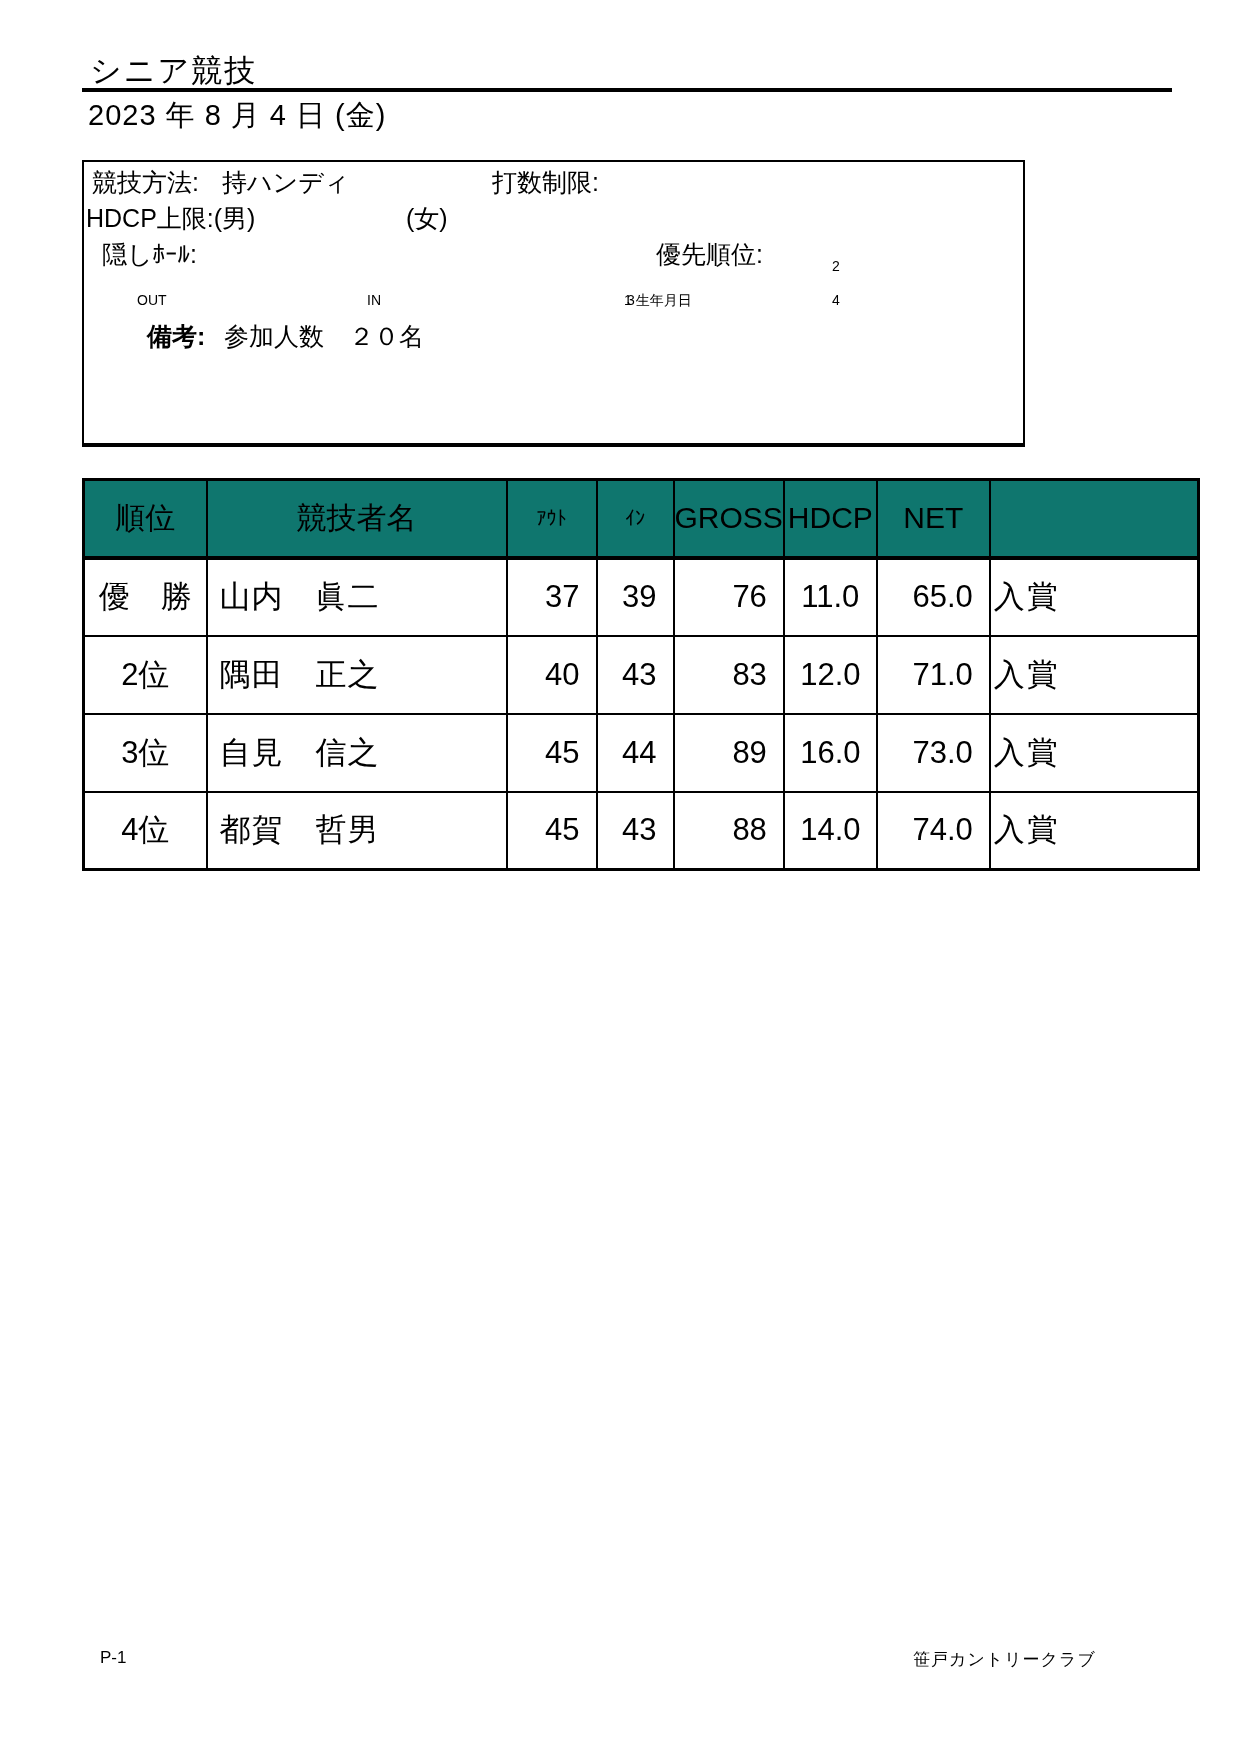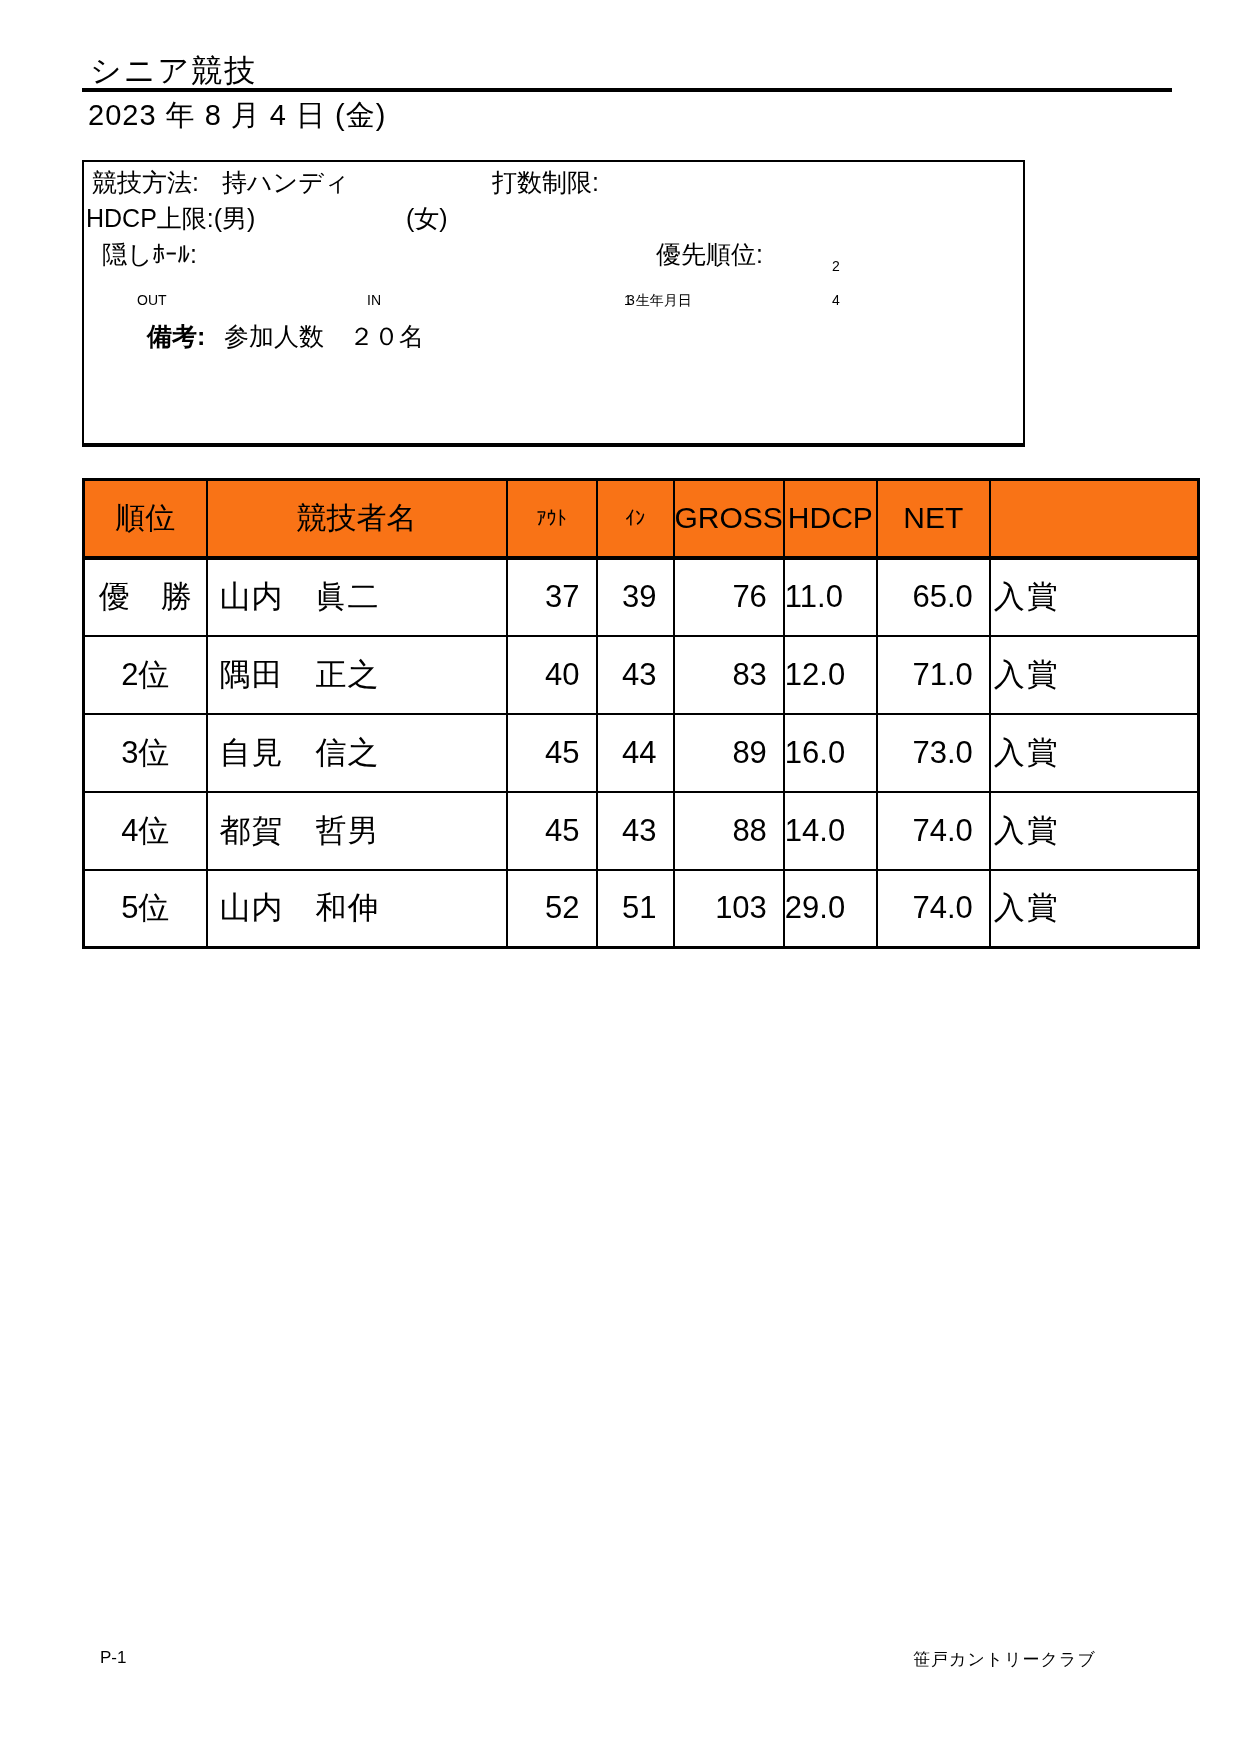--- a/index.html
+++ b/index.html
@@ -30,30 +30,30 @@
   .results-table {
     position: absolute; left: 82px; top: 478px;
     border-collapse: collapse; table-layout: fixed;
     border: 3px solid #000;
   }
   .results-table th, .results-table td {
     border: 2px solid #000;
     overflow: hidden; white-space: pre;
   }
   .results-table thead th {
-    background: #f97316; height: 78px;
+    background: #0f766e; height: 78px;
     font-size: 30px; font-weight: 500; text-align: center;
     border-bottom-width: 4px;
   }
   .results-table thead th.kana-hdr { font-size: 20px; }
   .results-table tbody td { height: 78px; vertical-align: middle; font-size: 31px; }
   .rank-cell   { text-align: center; }
   .name-cell   { text-align: left; padding-left: 12px; letter-spacing: 1px; }
   .num-cell    { text-align: right; padding-right: 16px; font-size: 33px; }
-  .hdcp-cell   { text-align: left; font-size: 33px; }
+  .hdcp-cell   { text-align: center; font-size: 33px; }
   .award-cell  { text-align: left; padding-left: 3px; letter-spacing: 2px; font-family: Liberation Mono, monospace; }
 
   
   .footer-page { left: 100px; top: 1648px; font-size: 17px; }
   .footer-club { left: 913px; top: 1648px; font-size: 17px; letter-spacing: 1px; }
 </style>
 </head>
 <body>
 
 <div class="abs page-title">シニア競技</div>
@@ -140,27 +140,17 @@
     <tr>
       <td class="rank-cell">4位</td>
       <td class="name-cell">都賀　哲男</td>
       <td class="num-cell">45</td>
       <td class="num-cell">43</td>
       <td class="num-cell">88</td>
       <td class="hdcp-cell">14.0</td>
       <td class="num-cell">74.0</td>
       <td class="award-cell">入賞</td>
     </tr>
-    <tr>
-      <td class="rank-cell">5位</td>
-      <td class="name-cell">山内　和伸</td>
-      <td class="num-cell">52</td>
-      <td class="num-cell">51</td>
-      <td class="num-cell">103</td>
-      <td class="hdcp-cell">29.0</td>
-      <td class="num-cell">74.0</td>
-      <td class="award-cell">入賞</td>
-    </tr>
   </tbody>
 </table>
 
 <div class="abs footer-page">P-1</div>
 <div class="abs footer-club">笹戸カントリークラブ</div>
 
 </body></html>

